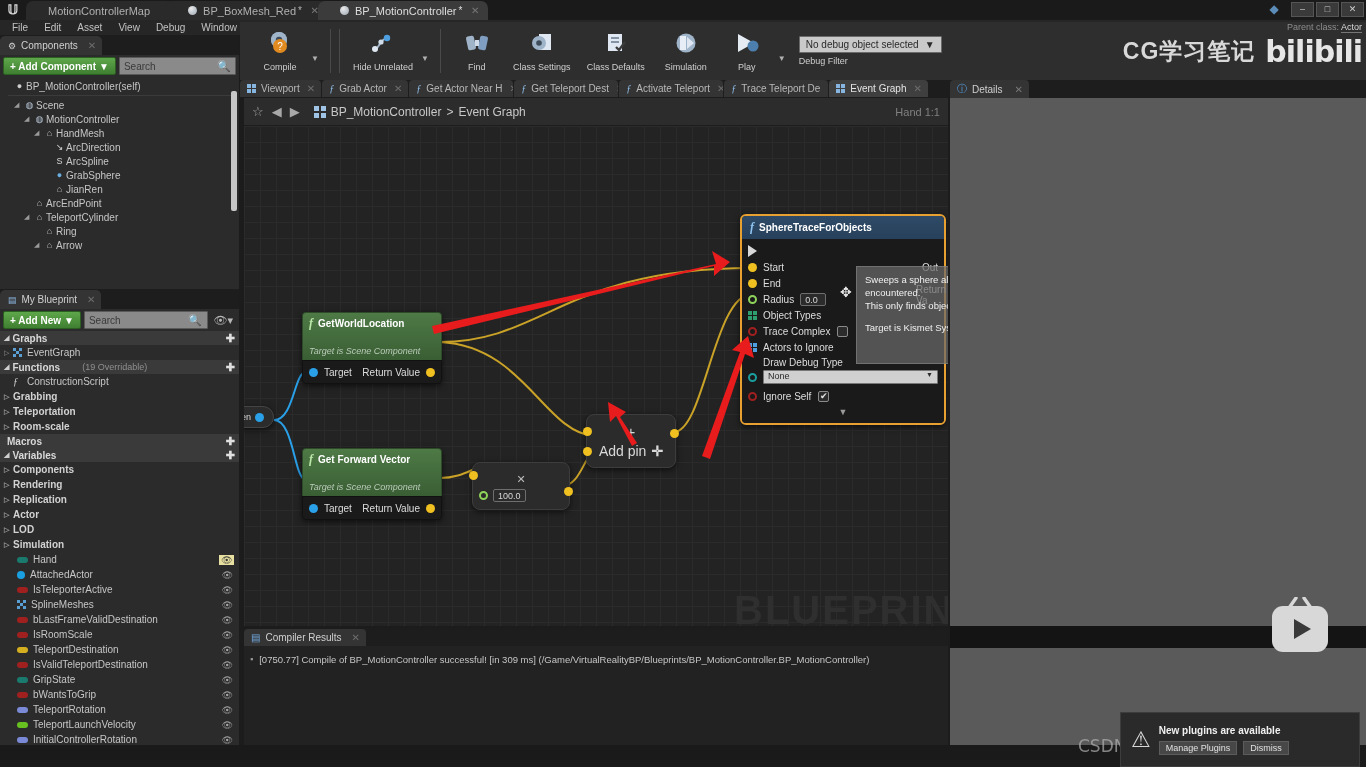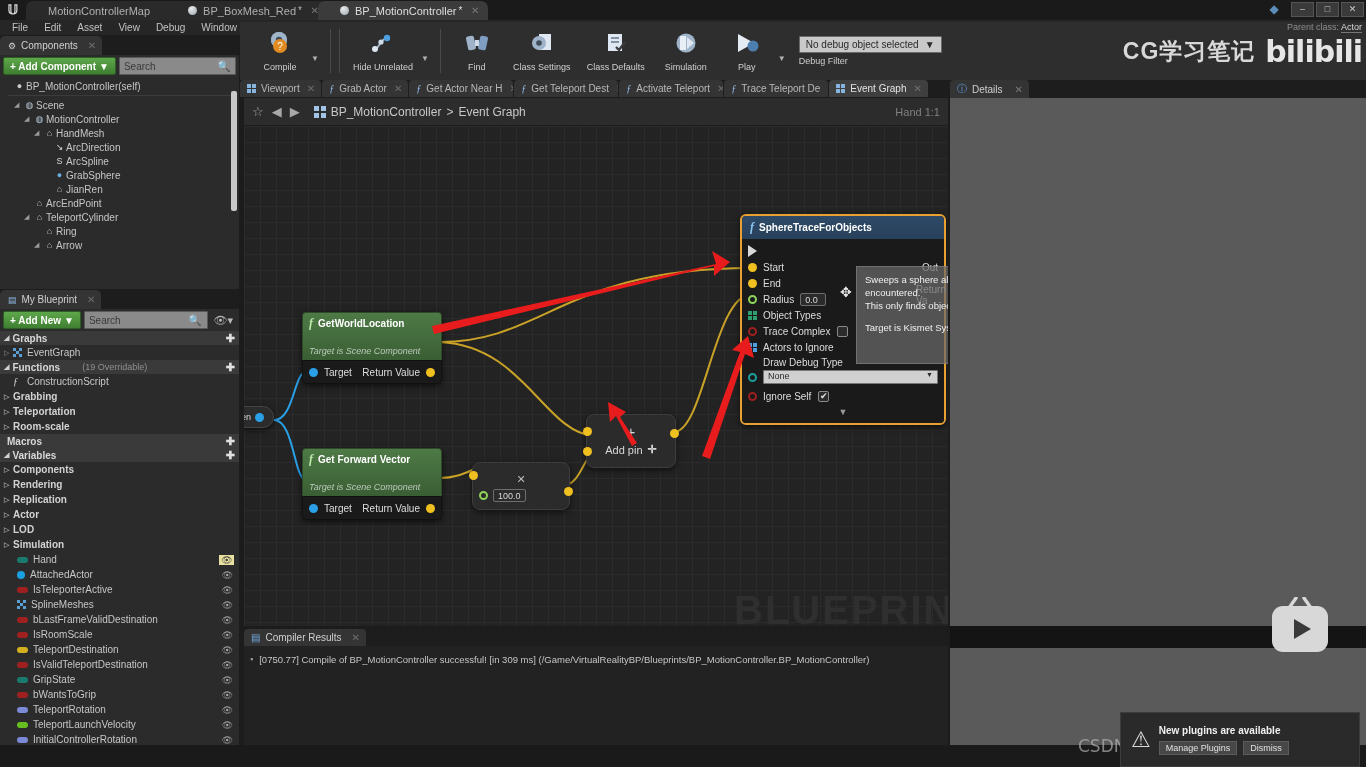--- a/index.html
+++ b/index.html
@@ -844,21 +844,21 @@
           <span class="pin hollow" style="border-color:#8fd45a;"></span>
           <span class="numfield">100.0</span>
         </div>
       </div>
 
       <div class="node" style="left:342px; top:288px; width:90px; height:54px; background:#2b2b2b; border:1px solid #3d3d3d; border-radius:8px;">
         <span class="pin" style="position:absolute;left:-4px;top:12px;background:#f0c020;"></span>
         <span class="pin" style="position:absolute;left:-4px;top:32px;background:#f0c020;"></span>
         <span class="pin" style="position:absolute;right:-4px;top:14px;background:#f0c020;"></span>
         <div style="text-align:center;font-size:15px;color:#d8d8d8;margin-top:10px;line-height:14px;">+</div>
-        <div style="display:flex;align-items:center;justify-content:center;gap:5px;margin-top:4px;font-size:11px;color:#d8d8d8;">
+        <div style="display:flex;align-items:center;justify-content:center;gap:5px;margin-top:4px;font-size:14px;color:#d8d8d8;">
           <span>Add pin</span>
           <span style="font-weight:bold;">✛</span>
         </div>
       </div>
 
       <div class="node" style="left:496px; top:88px; width:206px; border:2px solid #e8a030; border-radius:6px;">
         <div class="node-head" style="background:linear-gradient(#2f4a66,#27415c); padding:4px 8px;">
           <div class="node-title">
             <span class="fIcon" style="color:#8fc4f0">f</span>
             <span>SphereTraceForObjects</span>

